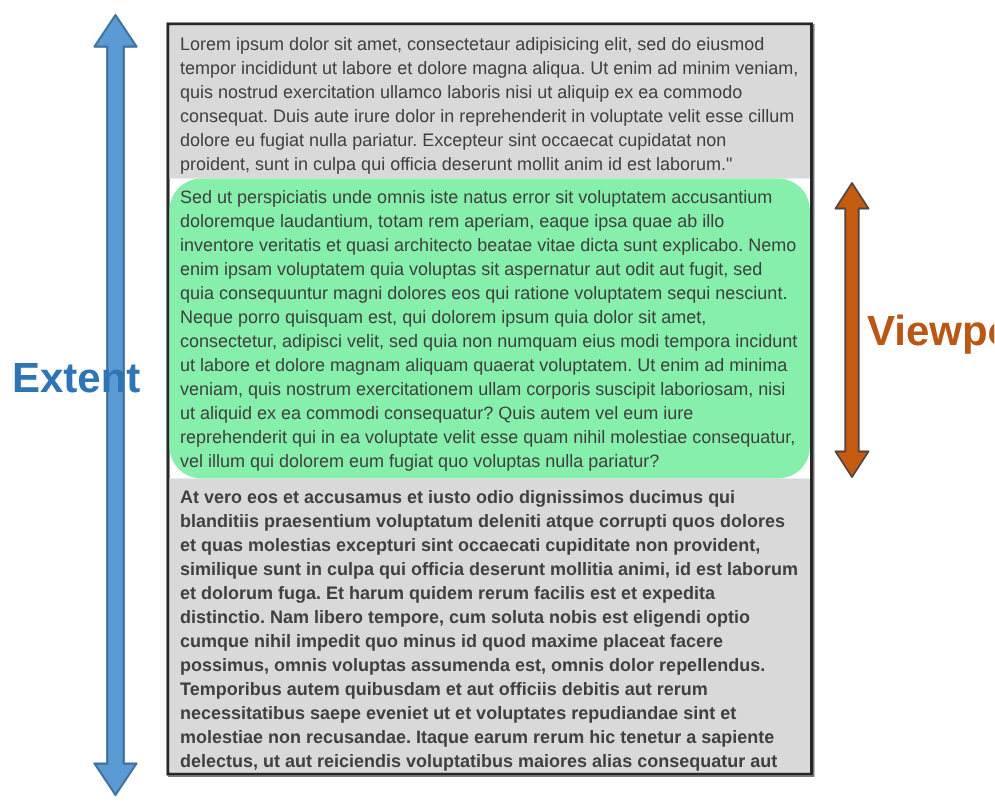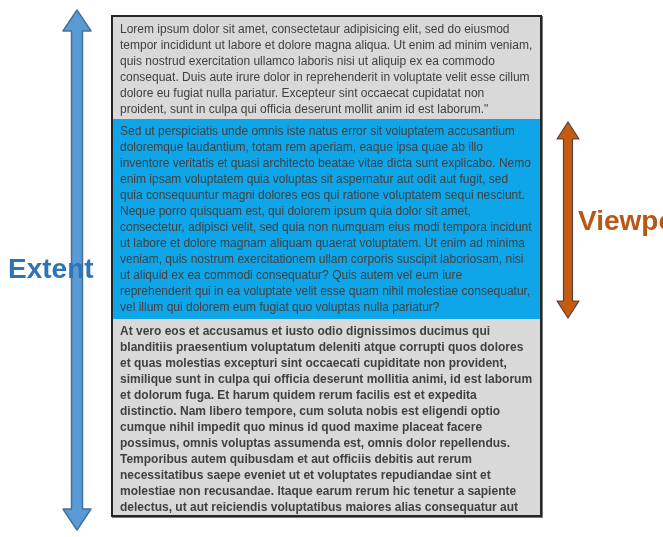--- a/index.html
+++ b/index.html
@@ -22,21 +22,21 @@
   .extent-arrow { left: 62px; top: 9px; }
   .viewport-arrow { left: 556px; top: 121px; }
   .side-label {
     position: absolute;
     font-size: 28px;
     font-weight: 700;
     white-space: nowrap;
   }
   .extent-label {
     left: 8px;
-    top: 253px;
+    top: 236px;
     color: #2E75B6;
   }
   .viewport-label {
     left: 578px;
     top: 205px;
     color: #B95716;
   }
   .doc-box {
     position: absolute;
     left: 111px;
@@ -53,21 +53,21 @@
   .para {
     box-sizing: border-box;
     padding: 4px 7px;
     font-size: 12px;
     line-height: 16px;
     color: #404040;
     letter-spacing: 0;
     overflow: hidden;
   }
   .para.gray { background: #D9D9D9; }
-  .para.white { background: #0ea5e9; }
+  .para.white { background: #86efac; border-radius: 21px; }
   .para-1 { height: 102px; }
   .para-2 { height: 200px; }
   .para-3 { flex: 1; font-weight: bold; }
 </style>
 </head>
 <body>
 
 <div class="canvas">
 
   <svg class="arrow-svg extent-arrow" width="30" height="522" viewBox="0 0 30 522" aria-hidden="true">

